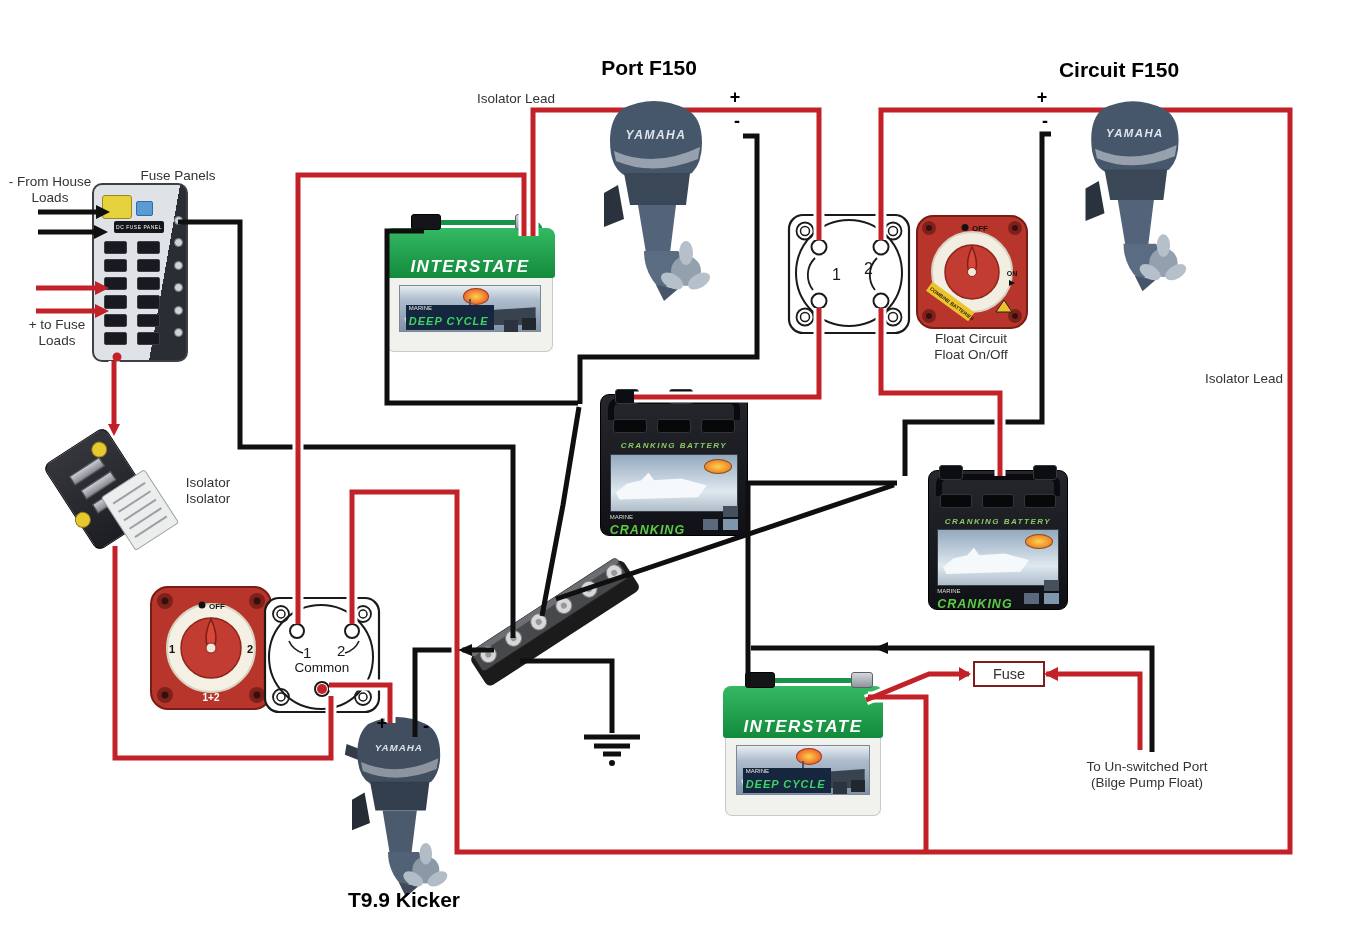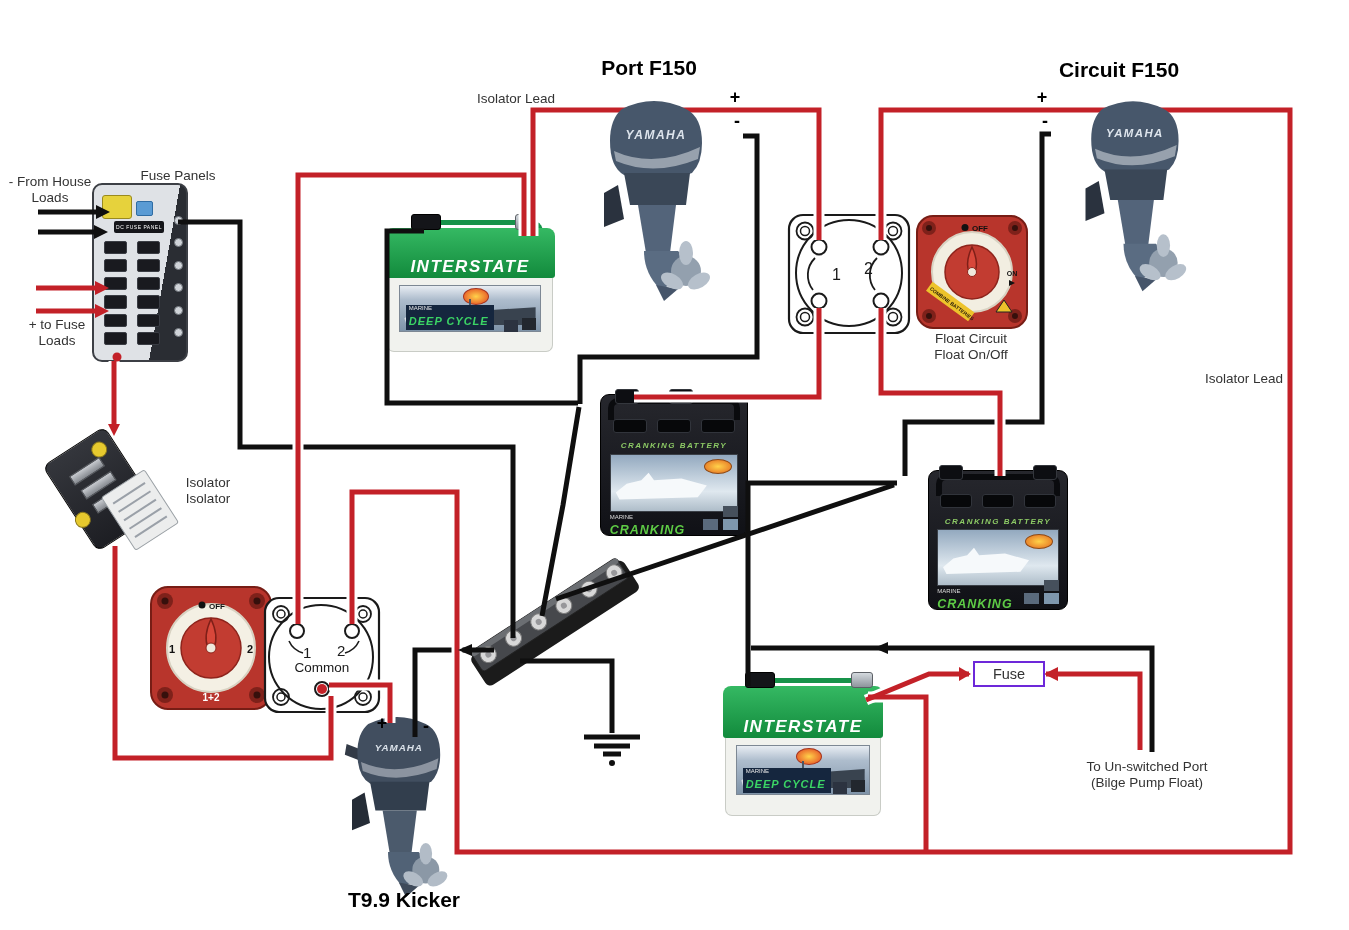--- a/index.html
+++ b/index.html
@@ -80,21 +80,21 @@
             border-radius:8px;transform:rotate(-33deg);border:1px solid #000;}
   .brk-dot{position:absolute;width:14px;height:14px;border-radius:50%;background:#e6c92e;border:1px solid #8b781a;}
   .brk-metal{position:absolute;width:34px;height:9px;background:linear-gradient(#c9ccd1,#84888e);
              border:1px solid #5a5d62;}
   .brk-cover{position:absolute;left:62px;top:48px;width:50px;height:62px;background:#eceded;
              border:1px solid #9aa0a5;transform:rotate(-33deg);border-radius:3px;}
   .brk-line{position:absolute;left:6px;right:6px;height:2px;background:#9aa0a8;}
   
   .sw-photo{position:absolute;z-index:10;}
   
-  .fusebox{position:absolute;left:973px;top:661px;width:68px;height:22px;border:2px solid #6d28d9;
+  .fusebox{position:absolute;left:973px;top:661px;width:68px;height:22px;border:2px solid #7f1d1d;
            background:#fff;font-size:14.5px;color:#333;text-align:center;line-height:22px;z-index:45;}
   
   #overlay{position:absolute;left:0;top:0;z-index:40;pointer-events:none;}
   .motor{position:absolute;z-index:50;}
   .motor-low{z-index:30;}
 </style>
 </head>
 <body>
 
 <div id="canvas">

